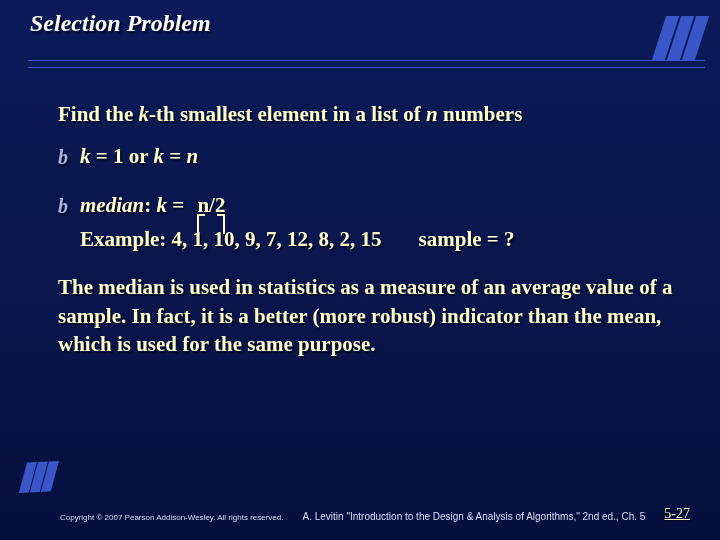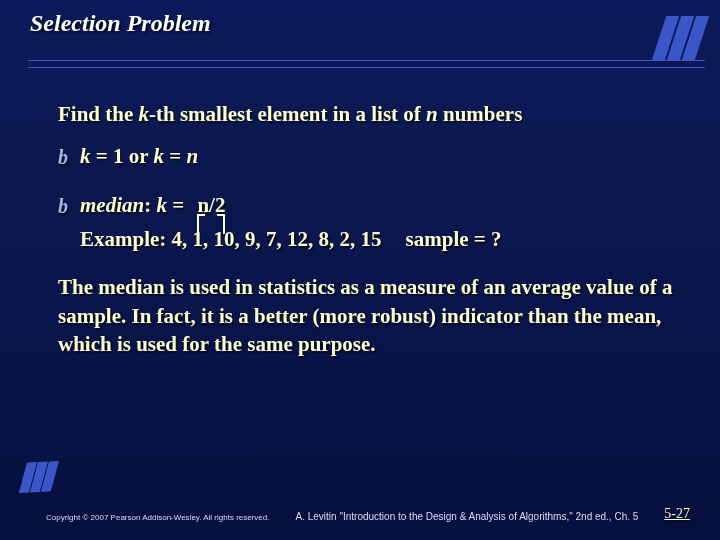--- a/index.html
+++ b/index.html
@@ -91,29 +91,29 @@
     position: absolute;
     left: 0;
     top: 2px;
     color: #a7b3e8;
     font-family: Georgia, 'Times New Roman', serif;
     font-style: italic;
     font-size: 20px;
   }
   .ital { font-style: italic; }
   .under { }
-  .row-eg { display: flex; justify-content: flex-start; gap: 24px; text-align: center;}
+  .row-eg { display: flex; justify-content: flex-start; gap: 37px; text-align: center;}
   .para {
     font-weight: bold;
     margin-top: 14px;
   }
   .footer {
     position: absolute;
     bottom: 18px;
-    left: 46px;
+    left: 60px;
     right: 30px;
     display: flex;
     align-items: flex-end;
     justify-content: flex-end;
     color: #d8dcf3;
     font-family: Arial, Helvetica, sans-serif;
   }
   .foot-left {
     font-size: 8px;
     max-width: 230px;

